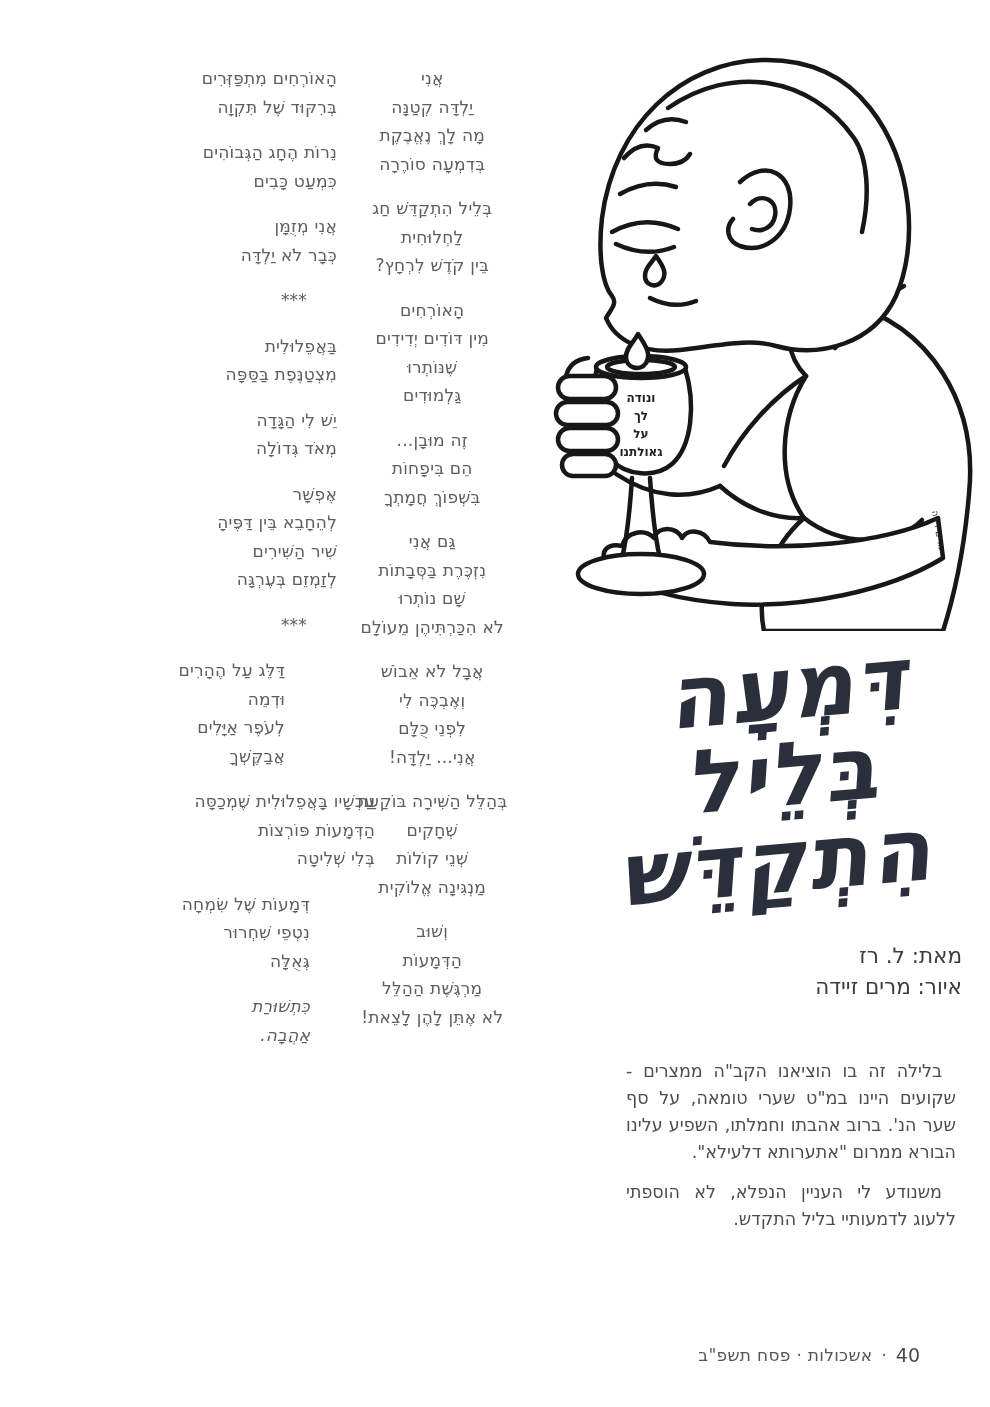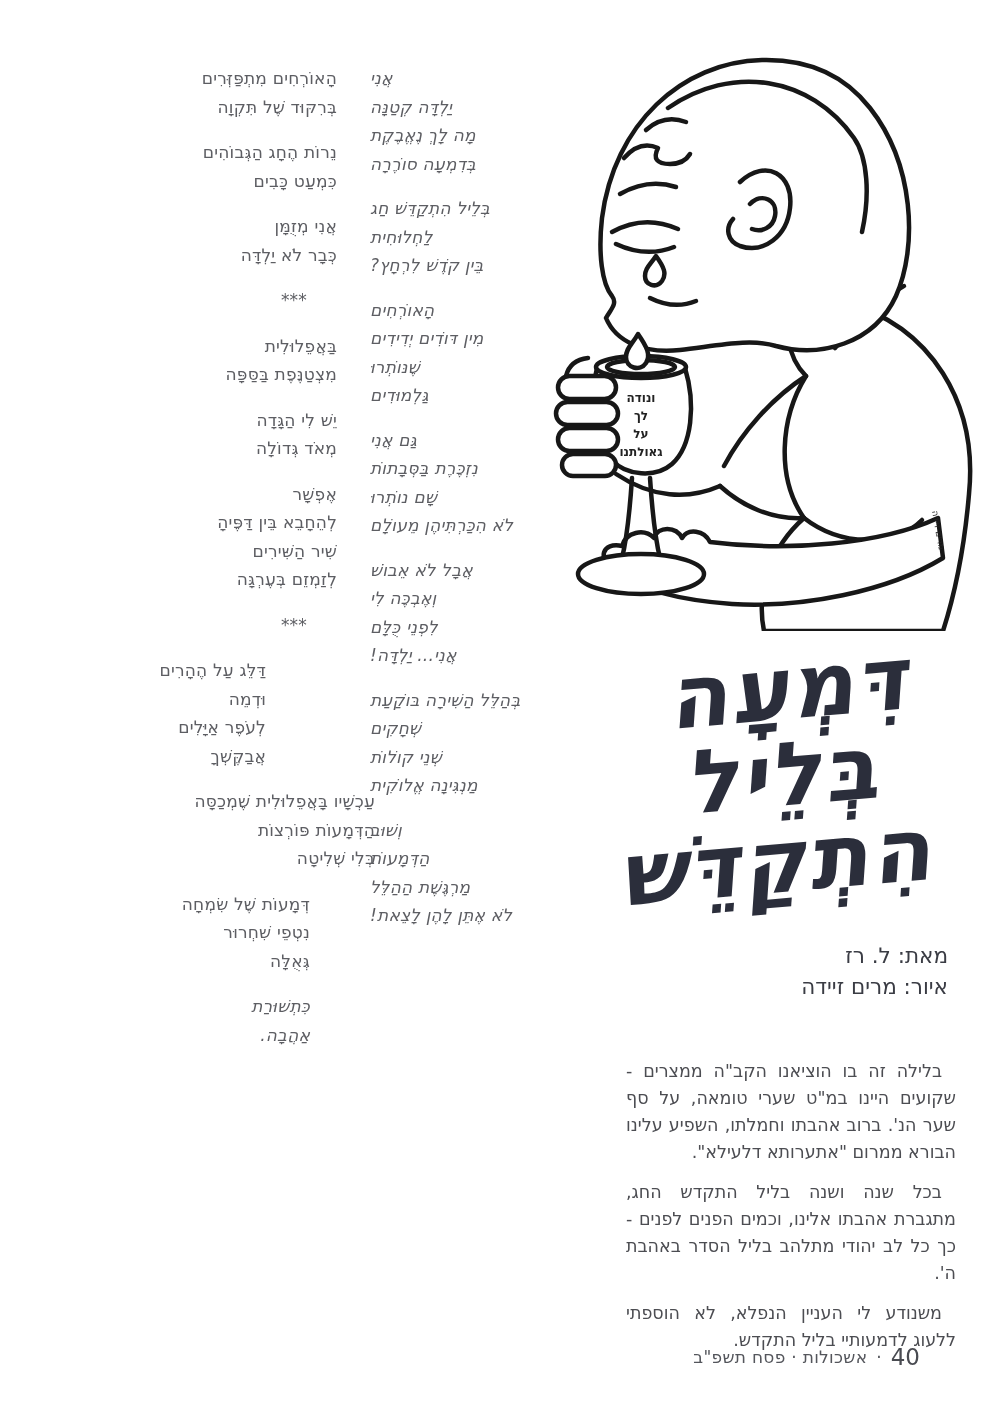--- a/index.html
+++ b/index.html
@@ -3,53 +3,53 @@
 <meta charset="utf-8">
 <style>
   html,body{margin:0;padding:0;background:#e8e8e8;}
   .page{
     position:relative;width:990px;height:1407px;background:#ffffff;
     margin:0 auto;overflow:hidden;
     font-family:"DejaVu Sans","Liberation Sans",sans-serif;
   }
   
   .poem-col{position:absolute;top:64px;direction:rtl;}
-  .poem-col-right{left:370px;text-align:left;font-style:italic;}
+  .poem-col-right{left:357px;text-align:center;}
   .poem-col-left{right:653px;text-align:right;}
   .poem-col-right .stanza{margin-bottom:16px;}
   .poem-col-left  .stanza{margin-bottom:17px;}
   .pline{
     font-size:17px;line-height:28.5px;color:#5d5e63;
     white-space:nowrap;letter-spacing:.2px;
   }
   
   .title{
     position:absolute;left:600px;top:646px;width:375px;
     text-align:center;font-weight:bold;font-size:88px;line-height:.98;
     color:#2b2e3b;letter-spacing:2px;direction:rtl;
     transform:rotate(-5deg) skewX(-9deg);transform-origin:50% 50%;
   }
   .title-line{white-space:nowrap;}
   
   .credits{
-    position:absolute;right:42px;top:940px;direction:rtl;text-align:right;
+    position:absolute;right:28px;top:940px;direction:rtl;text-align:right;
     font-size:21.5px;line-height:31px;color:#3a3c44;
   }
   
   .afterword{
     position:absolute;right:34px;top:1058px;width:330px;direction:rtl;
     text-align:justify;font-size:17.5px;line-height:27px;color:#4c4d52;
   }
   .afterword p{margin:0 0 13px 0;text-indent:14px;}
   
   .footer{
     position:absolute;right:70px;top:1344px;direction:rtl;
     display:flex;align-items:center;gap:9px;color:#54565c;
   }
-  .footer .num{font-size:23px;color:#494b51;}
+  .footer .num{font-size:19px;color:#494b51;}
   .footer .sep{font-size:17px;}
   .footer .rest{font-size:17px;letter-spacing:.3px;}
   
   .illus{position:absolute;left:552px;top:46px;width:440px;height:585px;}
   .illus path,.illus ellipse,.illus rect{
     stroke:#171717;stroke-width:4.5;fill:none;
     stroke-linecap:round;stroke-linejoin:round;
   }
   .illus .wfill{fill:#ffffff;}
   .illus text{stroke:none;fill:#222;font-family:"DejaVu Sans",sans-serif;}
@@ -73,20 +73,25 @@
         <div class="pline">לַחְלוּחִית</div>
         <div class="pline">בֵּין קֹדֶשׁ לִרְחָץ?</div>
       </div>
       <div class="stanza">
         <div class="pline">הָאוֹרְחִים</div>
         <div class="pline">מִין דּוֹדִים יְדִידִים</div>
         <div class="pline">שֶׁנּוֹתְרוּ</div>
         <div class="pline">גַּלְמוּדִים</div>
       </div>
       <div class="stanza">
+        <div class="pline">זֶה מוּבָן...</div>
+        <div class="pline">הֵם בִּיפָחוֹת</div>
+        <div class="pline">בִּשְׁפוֹךְ חֲמָתְךָ</div>
+      </div>
+      <div class="stanza">
         <div class="pline">גַּם אֲנִי</div>
         <div class="pline">נִזְכֶּרֶת בַּסְּבָתוֹת</div>
         <div class="pline">שָׁם נוֹתְרוּ</div>
         <div class="pline">לֹא הִכַּרְתִּיהֶן מֵעוֹלָם</div>
       </div>
       <div class="stanza">
         <div class="pline">אֲבָל לֹא אֵבוֹשׁ</div>
         <div class="pline">וְאֶבְכֶּה לִי</div>
         <div class="pline">לִפְנֵי כֻּלָּם</div>
         <div class="pline">אֲנִי... יַלְדָּה!</div>
@@ -131,21 +136,21 @@
       </div>
       <div class="stanza">
         <div class="pline">אֶפְשָׁר</div>
         <div class="pline">לְהֵחָבֵא בֵּין דַּפֶּיהָ</div>
         <div class="pline">שִׁיר הַשִּׁירִים</div>
         <div class="pline">לְזַמְזֵם בְּעֶרְגָּה</div>
       </div>
       <div class="stanza" style="margin-right: 30px;">
         <div class="pline">***</div>
       </div>
-      <div class="stanza" style="margin-right: 71px;">
+      <div class="stanza" style="margin-right: 52px;">
         <div class="pline">דַּלֵּג עַל הֶהָרִים</div>
         <div class="pline">וּדְמֵה</div>
         <div class="pline">לְעֹפֶר אַיָּלִים</div>
         <div class="pline">אֲבַקֶּשְׁךָ</div>
       </div>
       <div class="stanza" style="margin-right: -38px;">
         <div class="pline">עַכְשָׁיו בָּאֲפֵלוּלִית שֶׁמְכַסָּה</div>
         <div class="pline">הַדְּמָעוֹת פּוֹרְצוֹת</div>
         <div class="pline">בְּלִי שְׁלִיטָה</div>
       </div>
@@ -213,21 +218,20 @@
     <div class="title-line">הִתְקַדֵּשׁ</div>
   </div>
 
   <div class="credits">
     <div>מאת: ל. רז</div>
     <div>איור: מרים זיידה</div>
   </div>
 
   <div class="afterword" dir="rtl">
       <p>בלילה זה בו הוציאנו הקב"ה ממצרים - שקועים היינו במ"ט שערי טומאה, על סף שער הנ'. ברוב אהבתו וחמלתו, השפיע עלינו הבורא ממרום "אתערותא דלעילא".</p>
-      <p>בכל שנה ושנה בליל התקדש החג, מתגברת אהבתו אלינו, וכמים הפנים לפנים - כך כל לב יהודי מתלהב בליל הסדר באהבת ה'.</p>
       <p>משנודע לי העניין הנפלא, לא הוספתי ללעוג לדמעותיי בליל התקדש.</p>
     </div>
 
   <div class="footer">
     <span class="num">40</span>
     <span class="sep">·</span>
     <span class="rest">אשכולות · פסח תשפ"ב</span>
   </div>
 
 </div>

